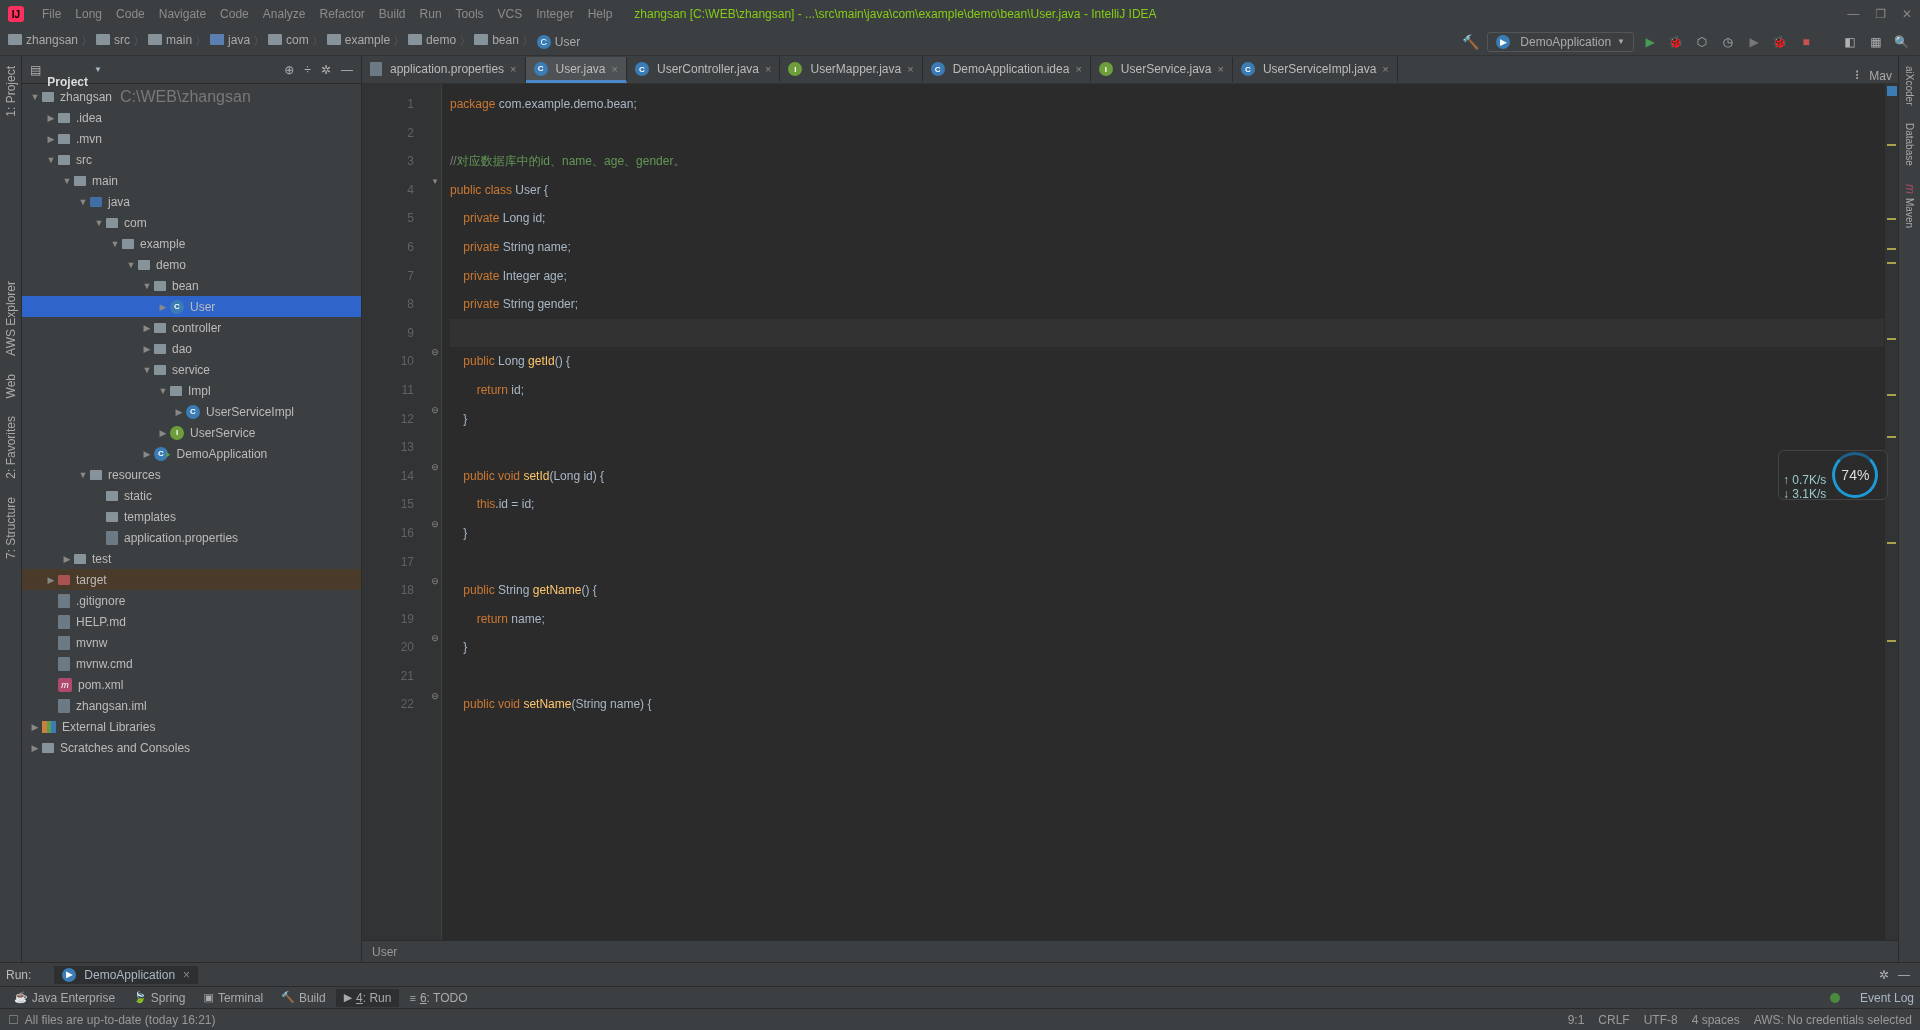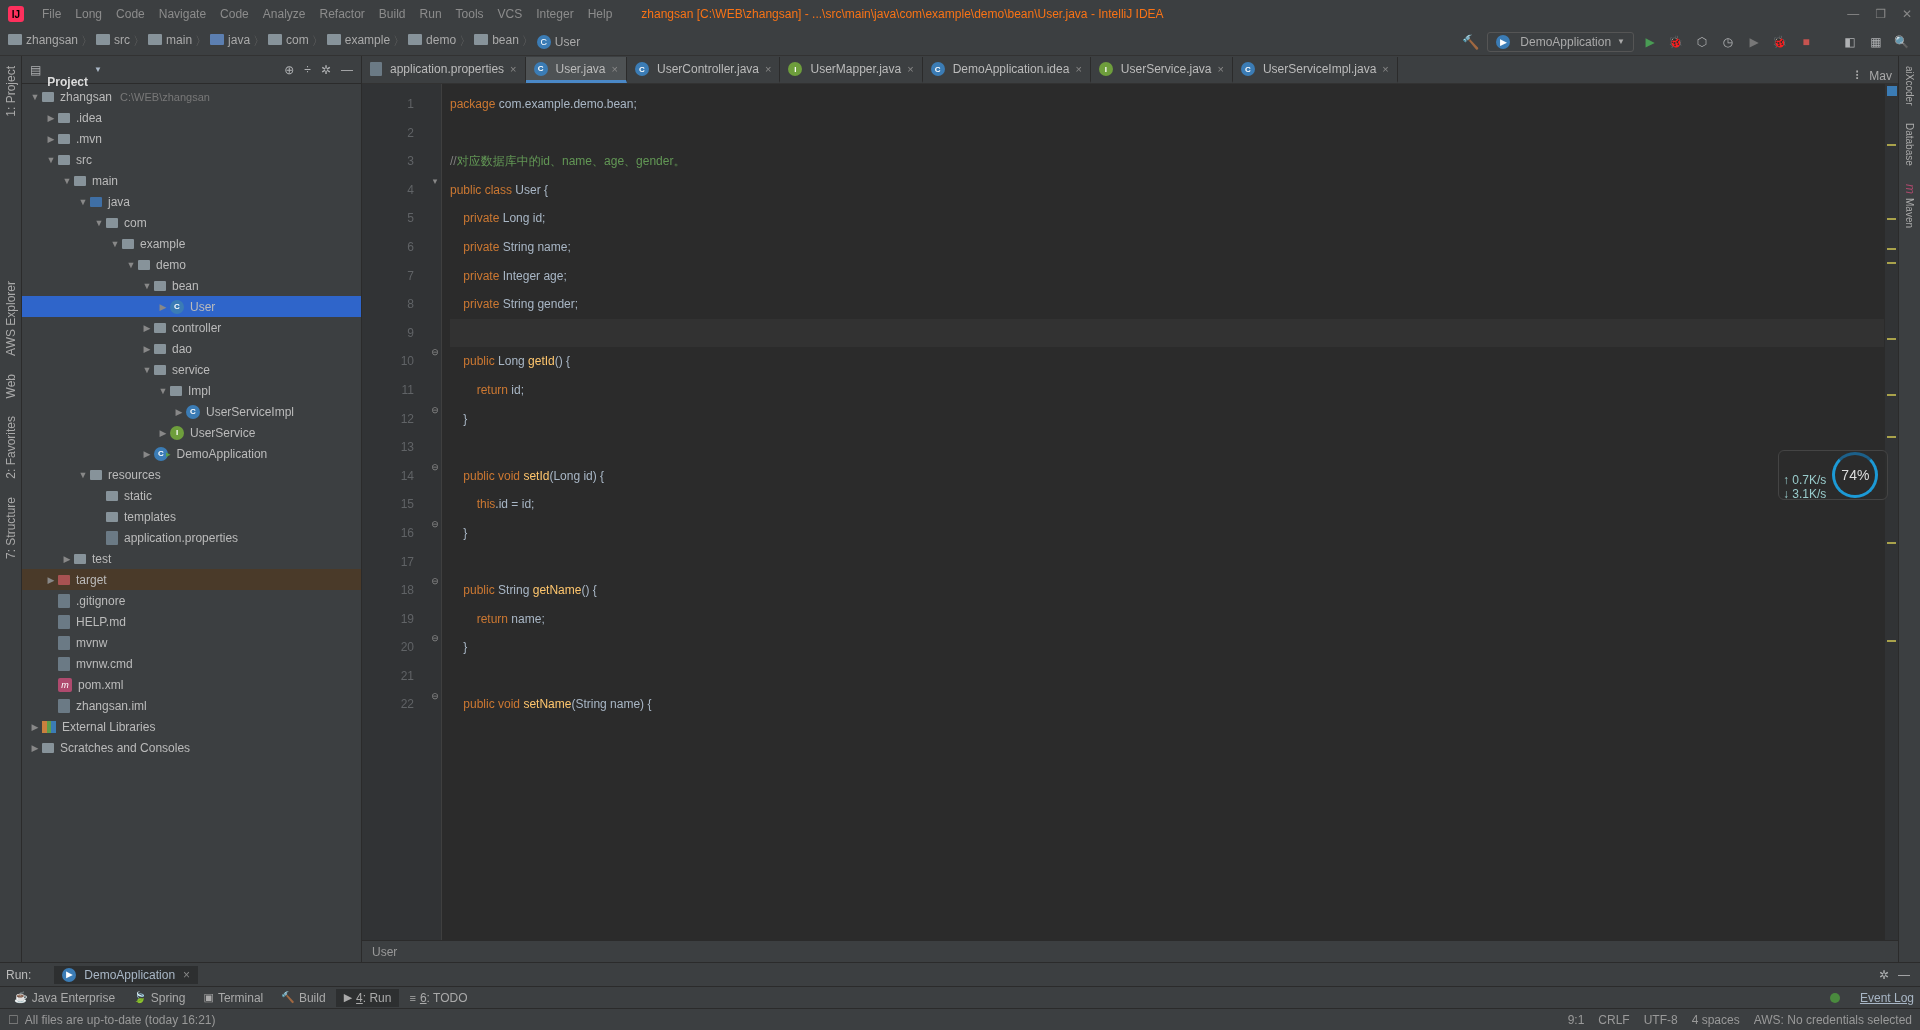--- a/index.html
+++ b/index.html
@@ -1,21 +1,21 @@
 <!DOCTYPE html>
 <html><head>
 <meta charset="utf-8">
 <style>
 *{margin:0;padding:0;box-sizing:border-box;font-family:"Segoe UI",Arial,sans-serif;font-size:12px;}
 body{background:#2b2b2b;color:#a9b7c6;width:1920px;height:1030px;overflow:hidden;position:relative;}
 .title-bar{height:28px;background:#3c3f41;display:flex;align-items:center;padding:0 8px;color:#8c8c8c;}
 .title-bar .logo{width:16px;height:16px;background:#fe305d;border-radius:3px;margin-right:12px;display:inline-flex;align-items:center;justify-content:center;font-size:10px;color:#000;font-weight:bold;}
 .menu-bar{display:flex;gap:2px;}
 .menu-bar span{padding:2px 6px;cursor:pointer;}
-.title-text{margin-left:23px;color:#f97316;}
+.title-text{margin-left:16px;color:#84cc16;}
 .win-controls{margin-left:auto;display:flex;gap:16px;font-size:14px;color:#888;}
 .nav-bar{height:28px;background:#3c3f41;border-bottom:1px solid #323232;display:flex;align-items:center;padding:0 8px;color:#aaa;}
 .folder-ico{width:14px;height:11px;background:#87939a;border-radius:1px;margin-right:4px;display:inline-block;vertical-align:middle;}
 .folder-ico.blue{background:#5c7fb1;}
 .class-ico{width:14px;height:14px;background:#4a8a3e;border-radius:50%;display:inline-flex;align-items:center;justify-content:center;font-size:9px;color:#fff;margin-right:4px;vertical-align:middle;}
 .class-ico.c{background:#3b7cb5;}
 .bc-item{display:inline-flex;align-items:center;}
 .bc-sep{margin:0 3px;color:#666;}
 .nav-right{margin-left:auto;display:flex;align-items:center;gap:6px;}
 .run-config{background:#3c3f41;border:1px solid #555;border-radius:3px;padding:2px 8px;display:flex;align-items:center;gap:6px;}
@@ -36,21 +36,21 @@
 .panel-hdr .title{font-weight:bold;color:#ddd;margin-top:24px;}
 .panel-hdr .caret{margin-left:6px;font-size:8px;}
 .panel-hdr .spacer{flex:1;}
 .panel-hdr .ico{margin-left:10px;color:#afb1b3;cursor:pointer;}
 .tree{flex:1;overflow:auto;padding:2px 0;}
 .tree-row{height:21px;display:flex;align-items:center;padding-left:6px;cursor:pointer;white-space:nowrap;}
 .tree-row.selected{background:#2f65ca;}
 .tree-row.target{background:#4a3a29;}
 .tree-row .exp{width:14px;font-size:9px;color:#888;display:inline-block;text-align:center;}
 .tree-row .name{margin-left:2px;color:#bbb;}
-.tree-row .note{margin-left:8px;color:#787878;font-size:11px;}
+.tree-row .note{margin-left:8px;color:#787878;font-size:16px;}
 .gray-ico{width:12px;height:10px;background:#87939a;border-radius:1px;display:inline-block;margin-right:4px;}
 .blue-ico{width:12px;height:10px;background:#3f6fa5;border-radius:1px;display:inline-block;margin-right:4px;}
 .red-ico{width:12px;height:10px;background:#a85252;border-radius:1px;display:inline-block;margin-right:4px;}
 .file-ico{width:12px;height:14px;background:#6b7a85;border-radius:1px;display:inline-block;margin-right:4px;}
 .c-ico{width:14px;height:14px;background:#3b7cb5;border-radius:50%;display:inline-flex;align-items:center;justify-content:center;font-size:8px;color:#fff;margin-right:4px;font-weight:bold;}
 .i-ico{width:14px;height:14px;background:#6e9e3c;border-radius:50%;display:inline-flex;align-items:center;justify-content:center;font-size:8px;color:#fff;margin-right:4px;font-weight:bold;}
 .m-ico{width:14px;height:14px;background:#af4a6e;border-radius:2px;display:inline-flex;align-items:center;justify-content:center;font-size:9px;color:#fff;margin-right:4px;font-style:italic;}
 .lib-ico{width:14px;height:12px;display:inline-block;margin-right:4px;background:linear-gradient(90deg,#c9803e 33%,#5d9e4a 33% 66%,#3b7cb5 66%);}
 .editor-area{flex:1;display:flex;flex-direction:column;background:#2b2b2b;}
 .tab-bar{height:28px;background:#3c3f41;display:flex;align-items:flex-end;border-bottom:1px solid #323232;}
@@ -517,21 +517,21 @@
       <span>Build</span>
     </div>
     <div class="tool-tab active">
       <span style="font-size:11px">▶</span>
       <span><u>4</u>: Run</span>
     </div>
     <div class="tool-tab">
       <span style="font-size:11px">≡</span>
       <span><u>6</u>: TODO</span>
     </div>
-    <div style="margin-left: auto; display: flex; align-items: center; gap: 20px; text-decoration: underline;">
+    <div style="margin-left: auto; display: flex; align-items: center; gap: 20px;">
       <span style="width:10px;height:10px;background:#4a8a3e;border-radius:50%;display:inline-block"></span>
       <span>Event Log</span>
     </div>
   </div>
 
 <div class="status-bar">
   <span style="margin-left:0;margin-right:6px;color:#888">☐</span>
   <span style="margin-left:0">All files are up-to-date (today 16:21)</span>
   <span class="spacer"></span>
   <span>9:1</span>

